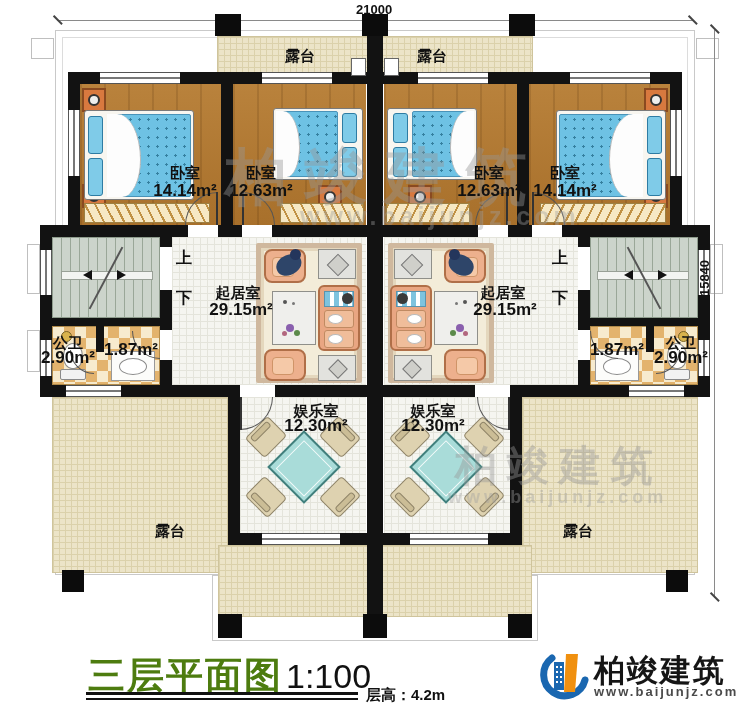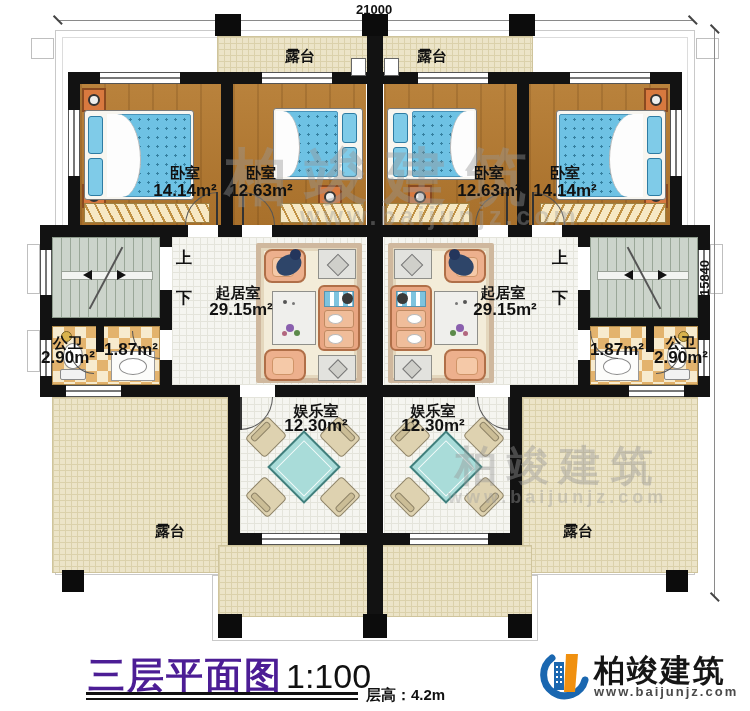--- a/index.html
+++ b/index.html
@@ -79,21 +79,21 @@
   .lbl{z-index:50;transform:translate(-50%,-50%);font-weight:700;color:#111;white-space:nowrap;line-height:1;}
   .rname{font-size:15px;}
   .rarea{font-size:17px;}
   .updown{font-size:16px;}
   .dim{z-index:52;font-size:13px;font-weight:700;color:#111;white-space:nowrap;}
   .dimline{background:#8a8a8a;z-index:6;}
   .tick{width:12px;height:1.5px;background:#444;transform:rotate(45deg);z-index:7;}
   .wm{z-index:45;color:rgba(150,150,150,.42);font-weight:700;white-space:nowrap;pointer-events:none;}
   .wmurl{z-index:45;color:rgba(160,160,160,.40);font-weight:700;letter-spacing:4px;white-space:nowrap;pointer-events:none;}
   
-  .tb-title{font-size:37px;font-weight:700;color:#4c1d95;letter-spacing:2px;z-index:60;white-space:nowrap;}
+  .tb-title{font-size:37px;font-weight:700;color:#4d7c0f;letter-spacing:2px;z-index:60;white-space:nowrap;}
   .tb-scale{font-size:34px;font-weight:400;color:#111;z-index:60;white-space:nowrap;}
   .tb-small{font-size:15px;font-weight:700;color:#111;z-index:60;white-space:nowrap;}
   .tb-line{background:#111;z-index:60;}
   .brand-name{font-size:31px;font-weight:700;color:#151515;letter-spacing:2px;z-index:60;white-space:nowrap;}
   .brand-url{font-size:13px;font-weight:700;color:#4a4a4a;letter-spacing:2px;z-index:60;white-space:nowrap;}
 </style>
 </head>
 <body>
 
 <div id="canvas">

